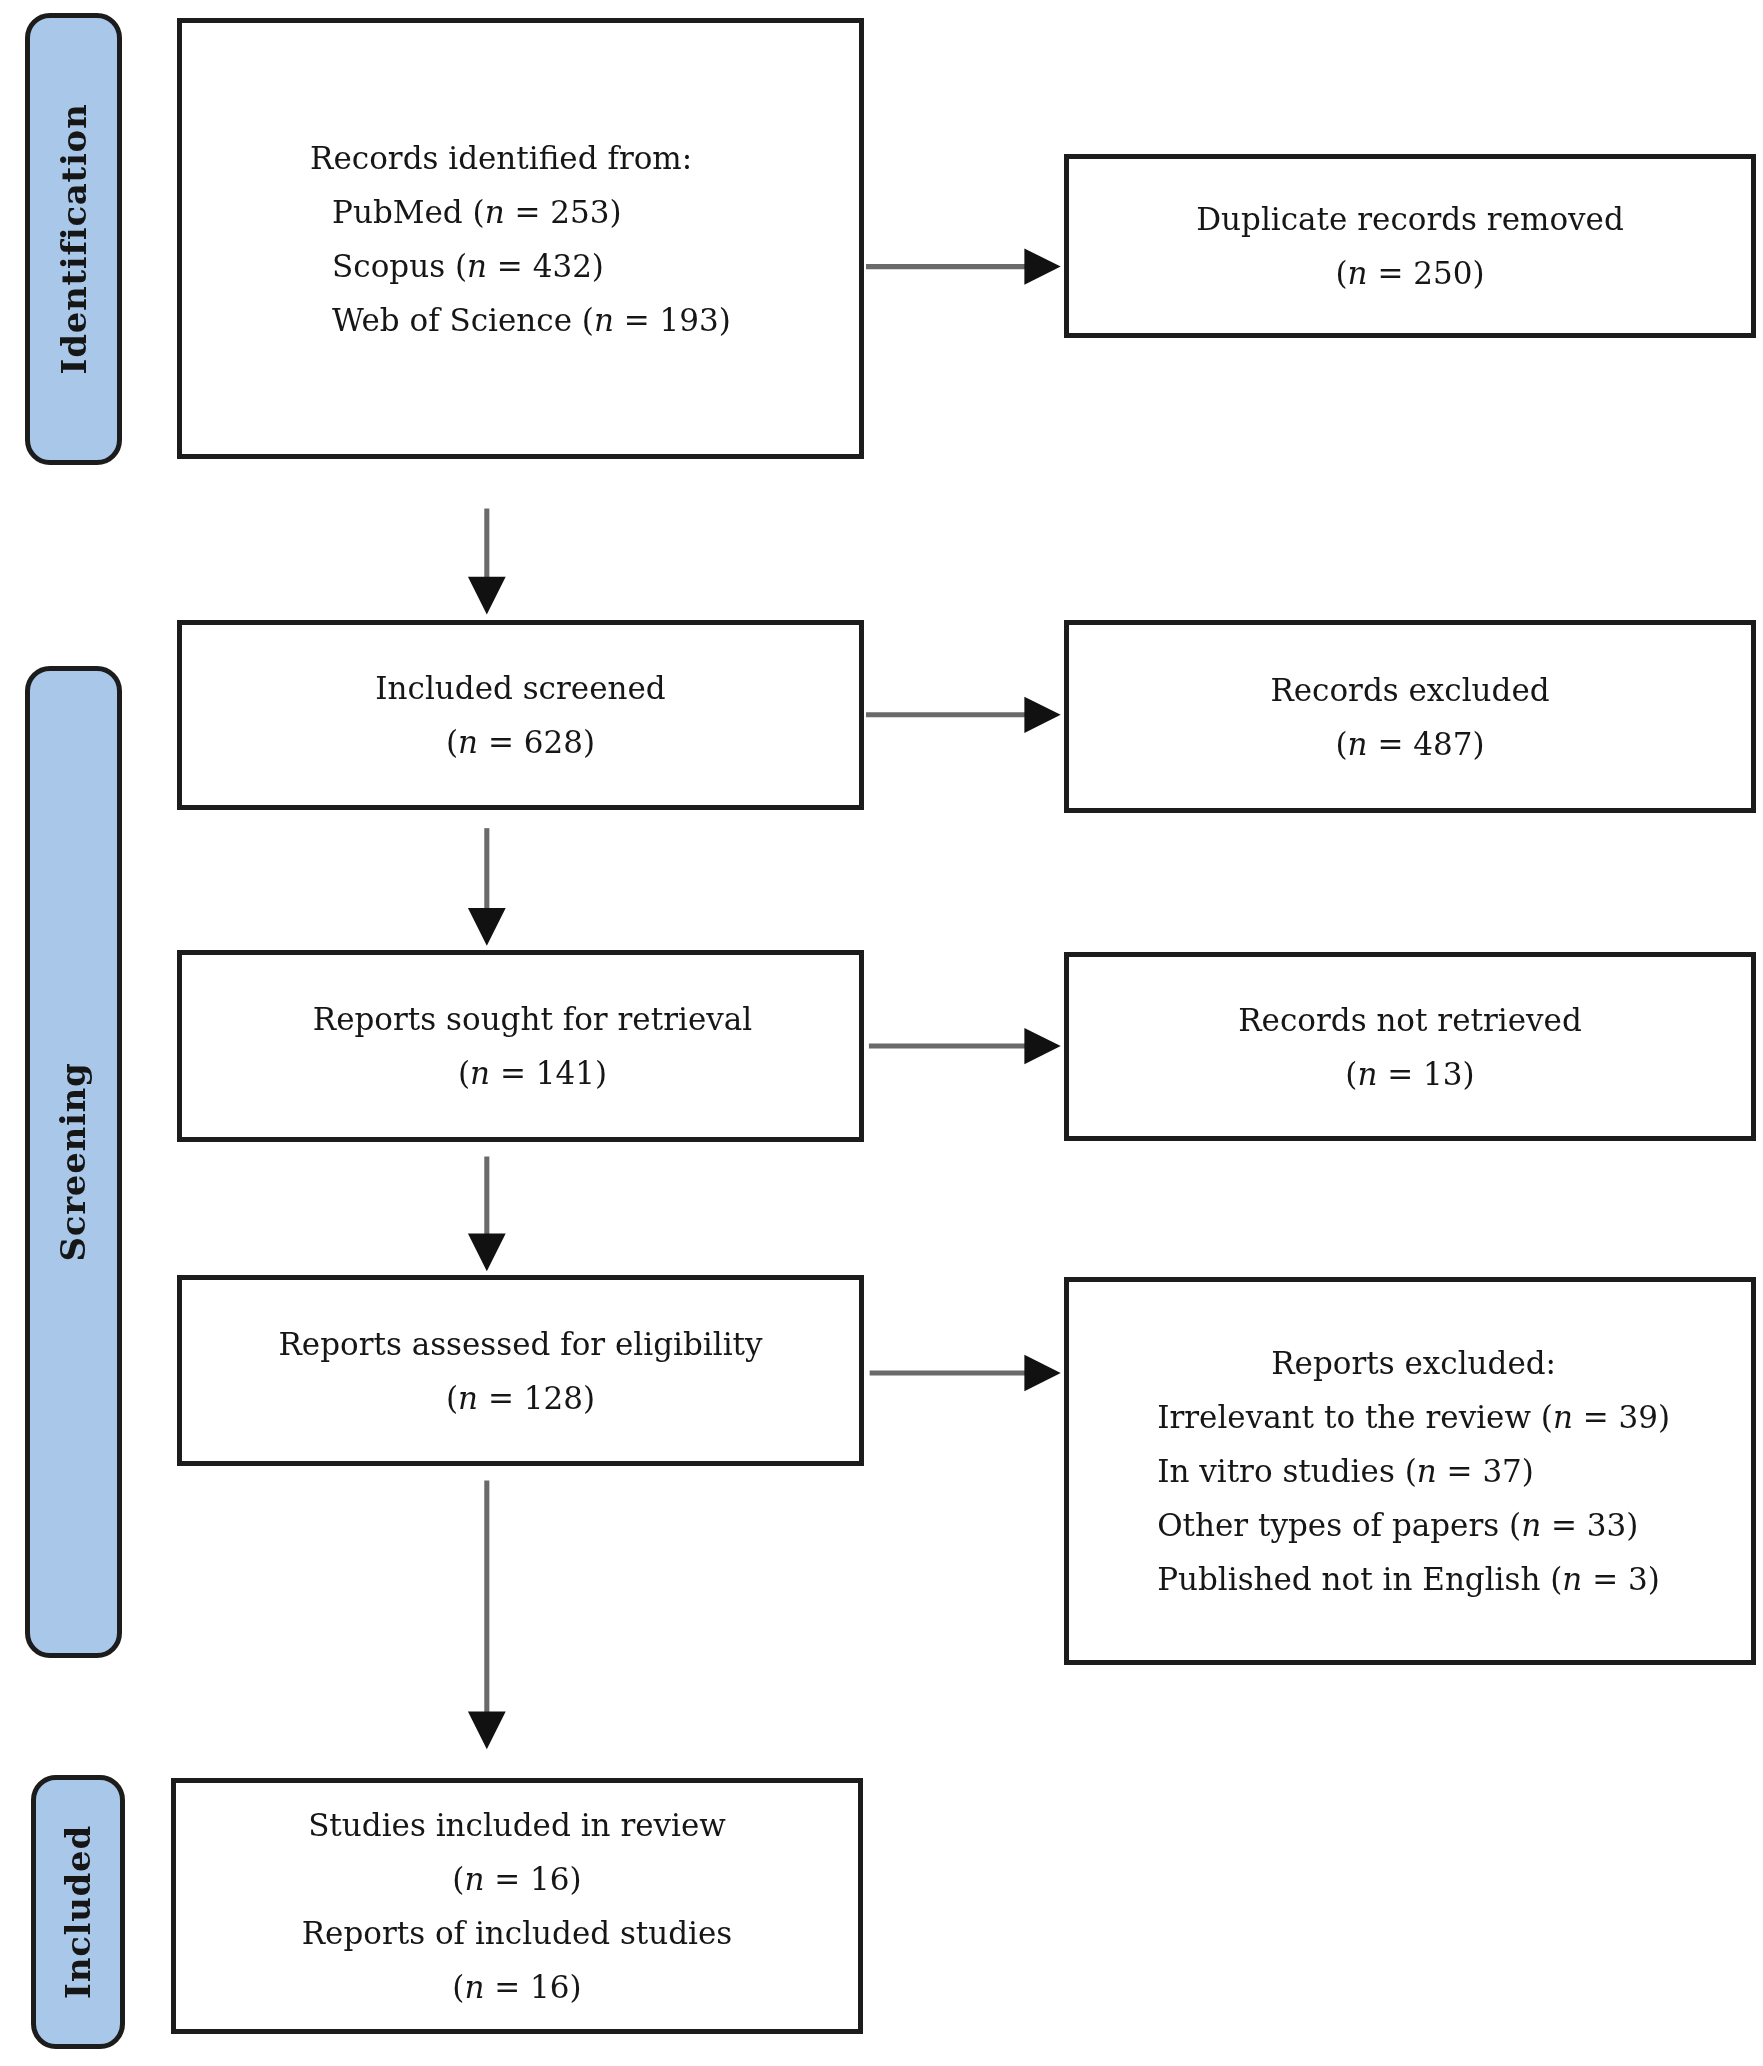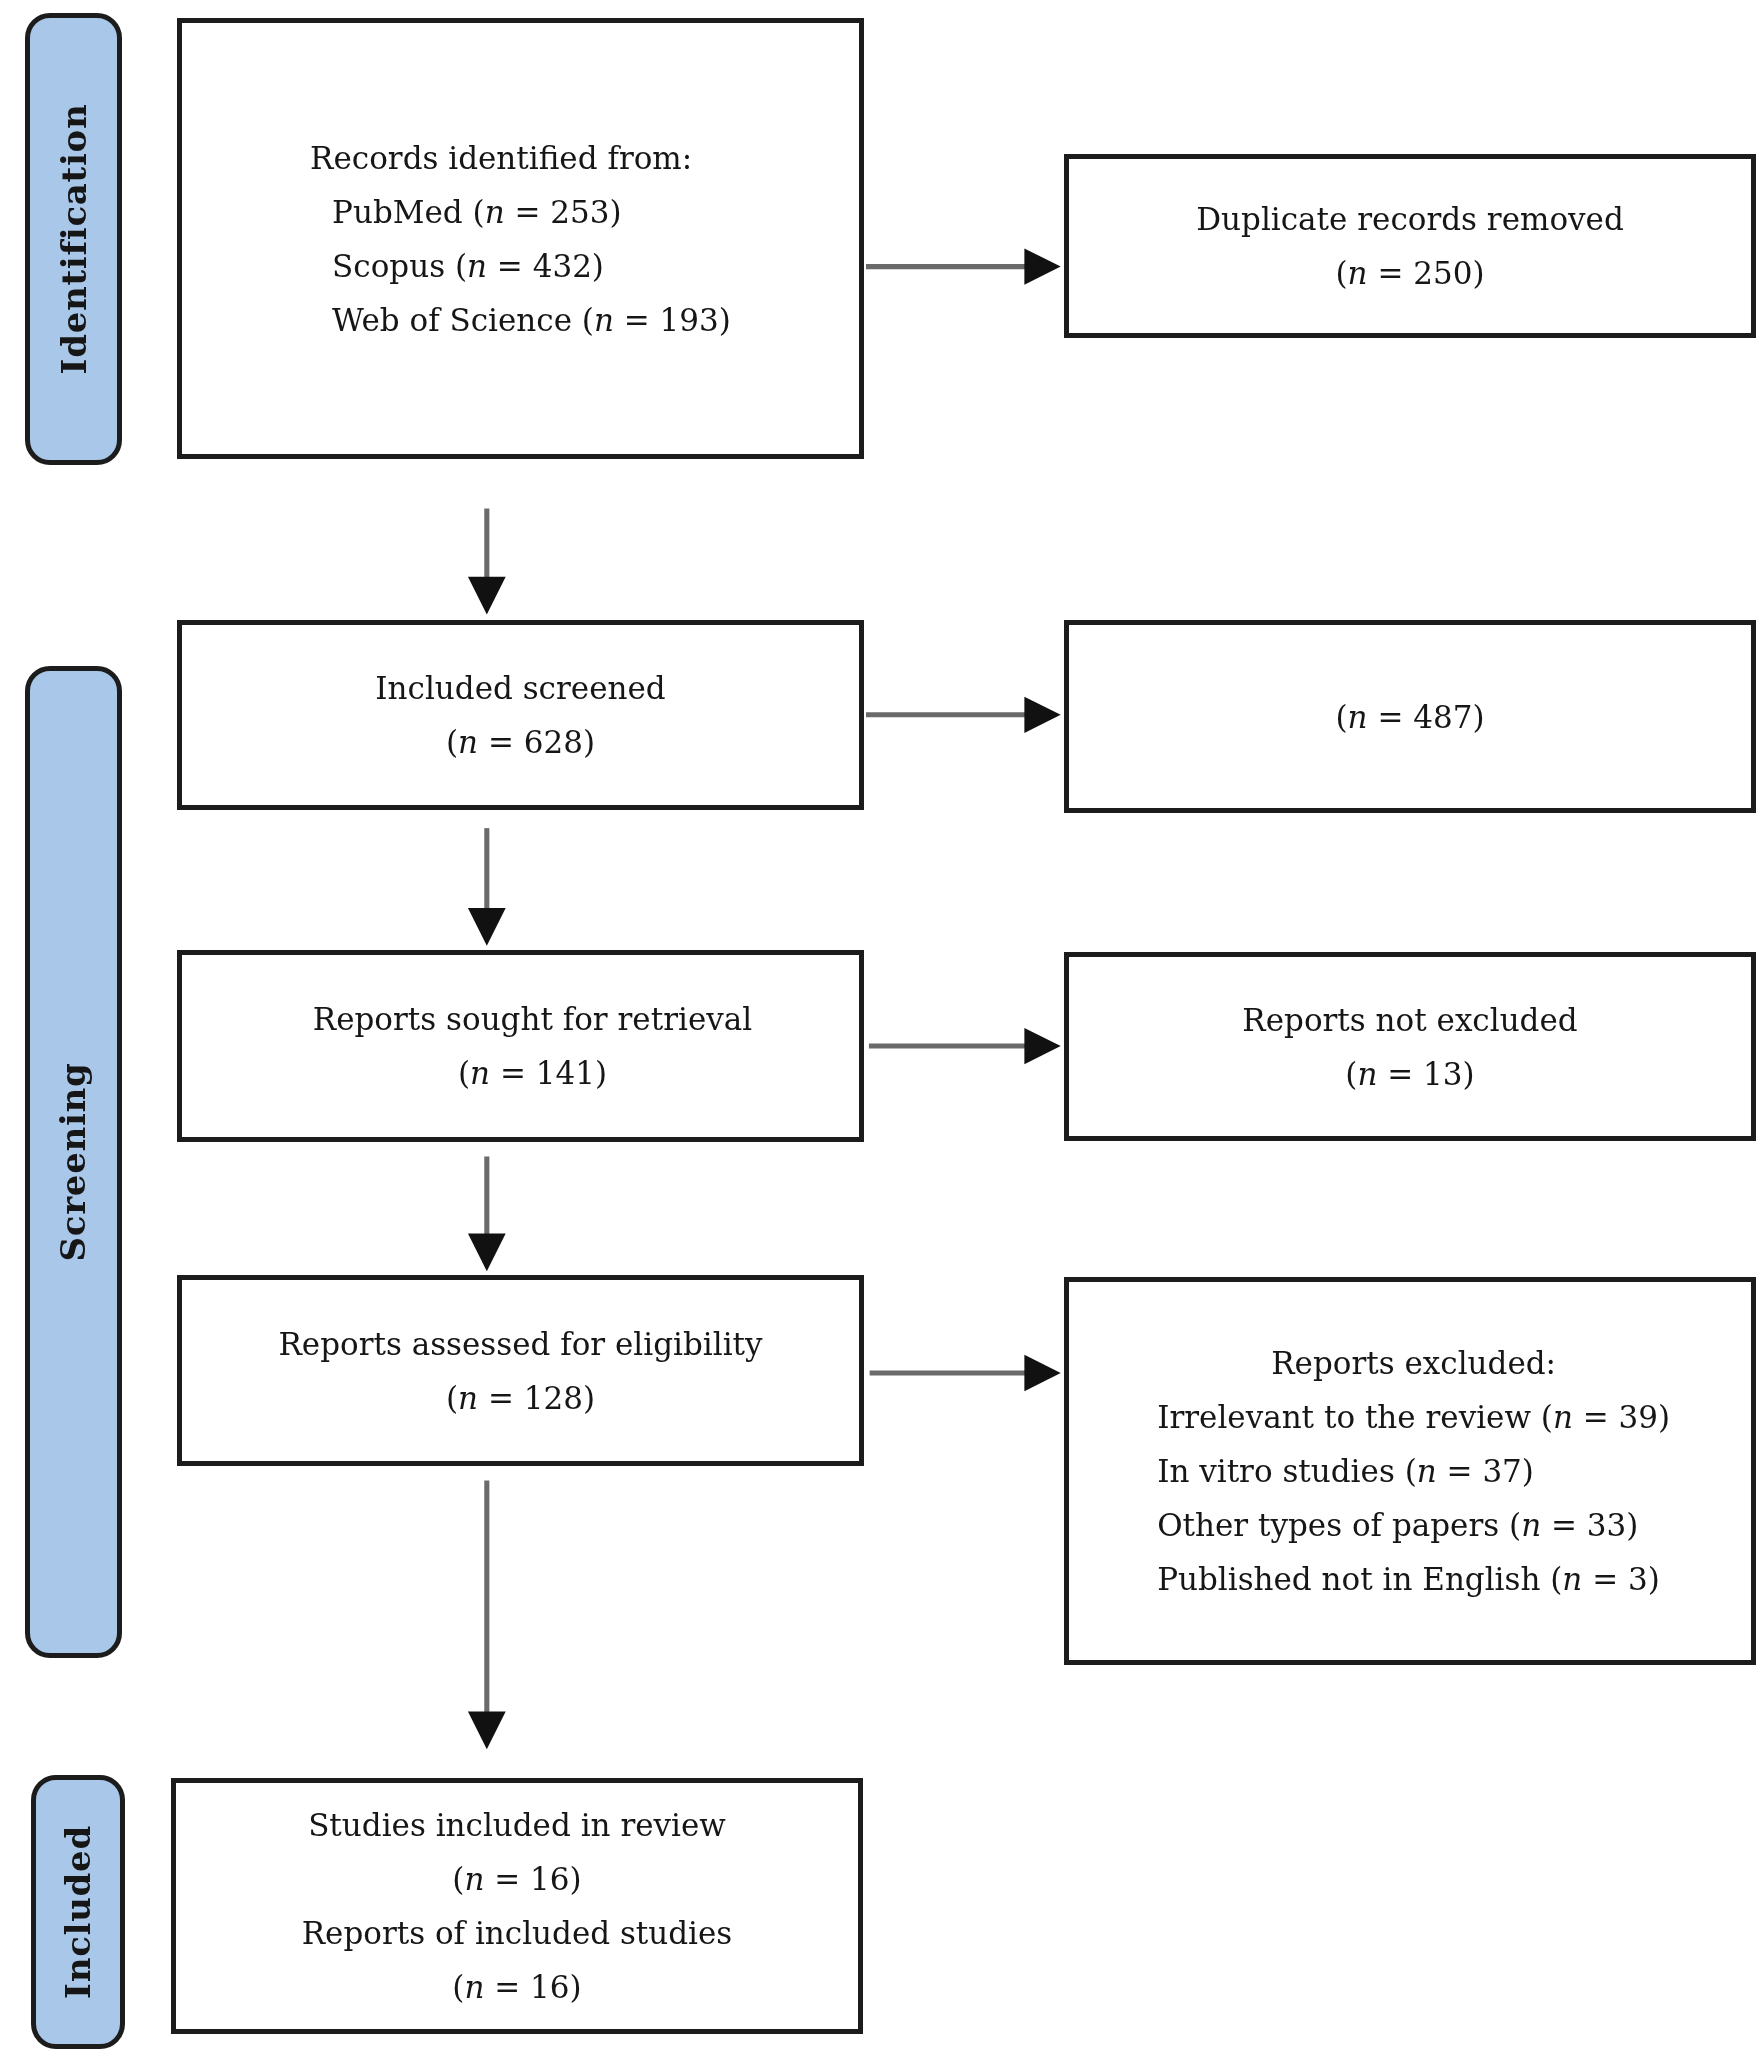--- a/index.html
+++ b/index.html
@@ -150,27 +150,28 @@
 
   <div class="box" style="left:1064px;top:154px;width:692px;height:184px;">
     <div class="lines">
       <span class="line">Duplicate records removed</span>
       <span class="line">(<i class="var-n">n</i> = 250)</span>
     </div>
   </div>
 
   <div class="box" style="left:1064px;top:620px;width:692px;height:193px;">
     <div class="lines">
+      <span class="line">Records excluded</span>
       <span class="line">(<i class="var-n">n</i> = 487)</span>
     </div>
   </div>
 
   <div class="box" style="left:1064px;top:952px;width:692px;height:189px;">
     <div class="lines">
-      <span class="line">Reports not excluded</span>
+      <span class="line">Records not retrieved</span>
       <span class="line">(<i class="var-n">n</i> = 13)</span>
     </div>
   </div>
 
   <div class="box" style="left:1064px;top:1277px;width:692px;height:388px;">
     <div class="lines left reasons">
       <span class="line center">Reports excluded:</span>
       <span class="line">Irrelevant to the review (<i class="var-n">n</i> = 39)</span>
       <span class="line">In vitro studies (<i class="var-n">n</i> = 37)</span>
       <span class="line">Other types of papers (<i class="var-n">n</i> = 33)</span>

